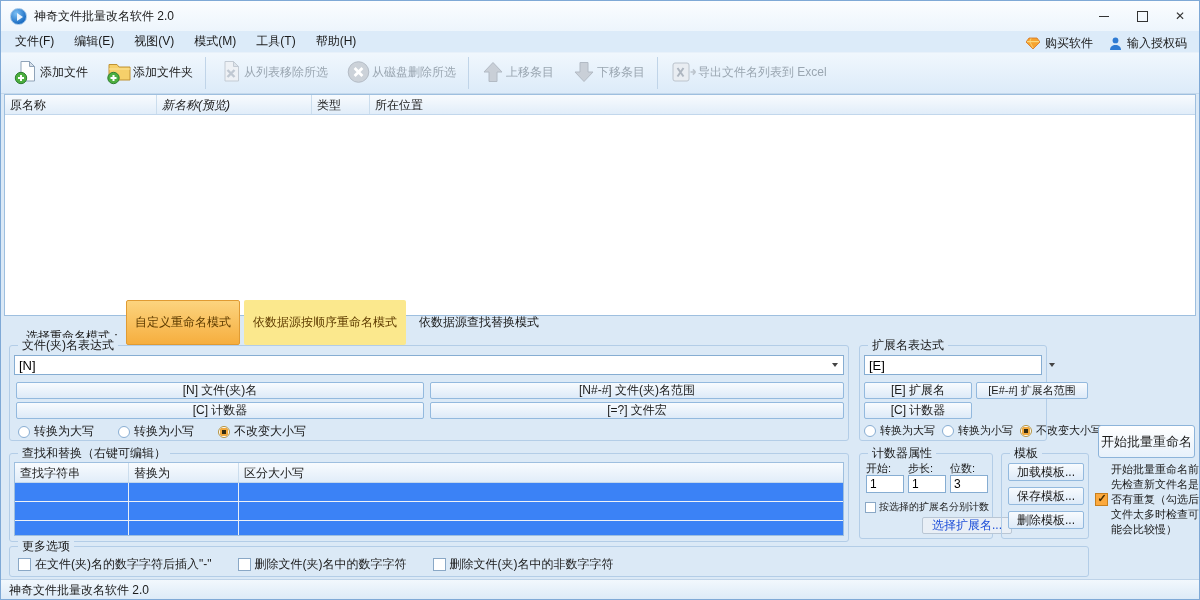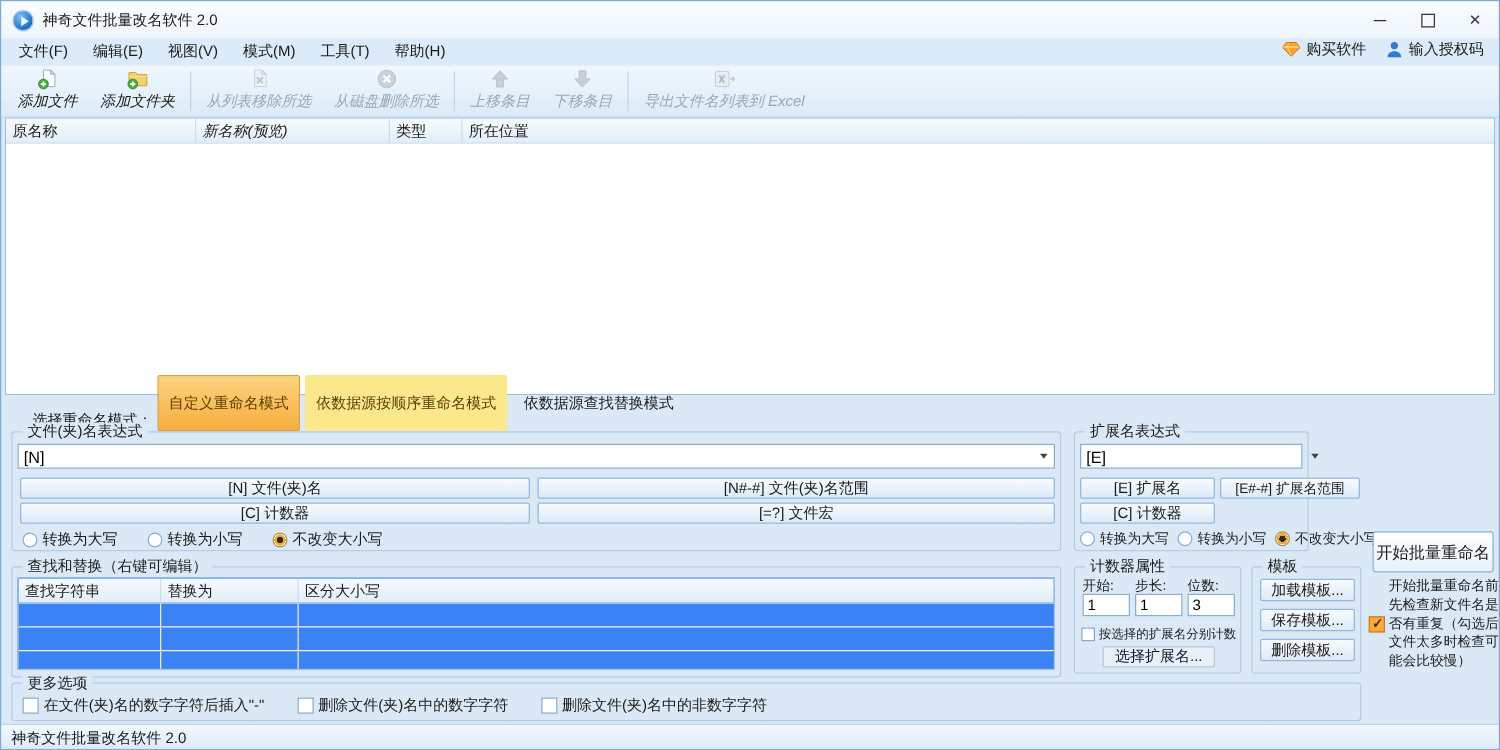--- a/index.html
+++ b/index.html
@@ -16,31 +16,31 @@
     border-top:4px solid transparent; border-bottom:4px solid transparent; }
   .title { font-size:12px; }
   .win-controls { margin-left:auto; display:flex; height:100%; }
   .wc { width:38px; display:flex; align-items:center; justify-content:center; color:#333; cursor:default; }
   .wc-min::before { content:""; width:10px; border-top:1.5px solid #333; }
   .wc-max::before { content:""; width:9px; height:9px; border:1.2px solid #333; }
   .wc-close::before { content:"\2715"; font-size:12px; }
 
   
   .menubar { position:absolute; top:30px; left:0; right:0; height:21px; background:#dcebf9;
-    display:flex; align-items:flex-start; padding-left:4px; }
+    display:flex; align-items:flex-end; padding-left:4px; }
   .menu-item { padding:2px 10px; }
   .menubar-right { margin-left:auto; display:flex; align-items:center; gap:16px; padding-right:12px; }
   .link-btn { display:flex; align-items:center; gap:5px; }
 
   
   .toolbar { position:absolute; top:51px; left:0; right:0; height:42px;
     background:linear-gradient(#f0f7fd,#dcebf9); border-top:1px solid #e8f1fa; border-bottom:1px solid #c5d9ec;
     display:flex; align-items:stretch; padding:0 4px; }
-  .tb-btn { display:flex; flex-direction:column; align-items:center; justify-content:flex-end;
-    padding:2px 9px 3px; gap:1px; white-space:nowrap;font-style:italic; }
+  .tb-btn { display:flex; flex-direction:row; align-items:center; justify-content:flex-end;
+    padding:2px 9px 3px; gap:1px; white-space:nowrap; }
   .tb-btn.disabled { color:#9aa6b1; }
   .tb-sep { width:1px; background:#c0d4e8; margin:4px 3px; }
 
   
   .filelist { position:absolute; top:93px; left:3px; right:3px; height:222px; border:1px solid #9ebfdf; background:#fff; }
   .fl-header { display:flex; height:20px; background:linear-gradient(#f8fbfe,#e1edf9); border-bottom:1px solid #c2d7ec; }
   .fl-col { padding:2px 5px; border-right:1px solid #cbdded; overflow:hidden; white-space:nowrap; }
   .fl-c0 { width:152px; } .fl-c1 { width:155px;font-style:italic; } .fl-c2 { width:58px; } .fl-c3 { flex:1; border-right:none; }
   .fl-body { height:200px; background:#fff; }
 
@@ -54,21 +54,21 @@
   .groupbox { position:absolute; border:1px solid #b3cde7; border-radius:3px; }
   .gb-legend { position:absolute; top:-8px; left:8px; background:#dbe9f6; padding:0 4px; line-height:14px; white-space:nowrap; }
 
   .combo { position:absolute; background:#fff; border:1px solid #86add2; display:flex; align-items:center; height:20px; }
   .combo input { flex:1; border:none; outline:none; font:13px "Liberation Sans",sans-serif; padding:1px 4px; background:transparent; }
   .combo-arrow { width:16px; height:100%; display:flex; align-items:center; justify-content:center; }
   .combo-arrow::after { content:""; border-top:4px solid #444; border-left:3.5px solid transparent; border-right:3.5px solid transparent; }
 
   .xbtn { position:absolute; height:17px; display:flex; align-items:center; justify-content:center;
     background:linear-gradient(#f8fbfe,#ddeaf8); border:1px solid #93b9de; border-radius:2px; white-space:nowrap; }
-  .xbtn.disabled { color:#0f172a; background:#e9eff6; border-color:#b9c6d4; }
+  .xbtn.disabled { color:#1d4ed8; background:#e9eff6; border-color:#b9c6d4;margin-left:40px; }
 
   .radio { width:12px; height:12px; border-radius:50%; border:1px solid #89aed3; background:#fff; display:inline-block; flex:none; }
   .radio.checked { background:radial-gradient(circle at 50% 50%, #332b10 0 2.5px, #f0a93e 2.5px 4.5px, #fff 4.5px); border-color:#b5933e; }
   .opt { display:flex; align-items:center; gap:4px; white-space:nowrap; }
 
   .checkbox { width:13px; height:13px; border:1px solid #8aa8c6; background:#fff; display:inline-block; position:relative; flex:none; }
   .checkbox.checked { background:#fca93d; border-color:#c77f1d; }
   .checkbox.checked::after { content:"\2713"; position:absolute; top:-2px; left:1.5px; font-size:11px; font-weight:bold; color:#472f00; }
 
   .tinput { position:absolute; height:18px; width:38px; border:1px solid #86add2; background:#fff;

